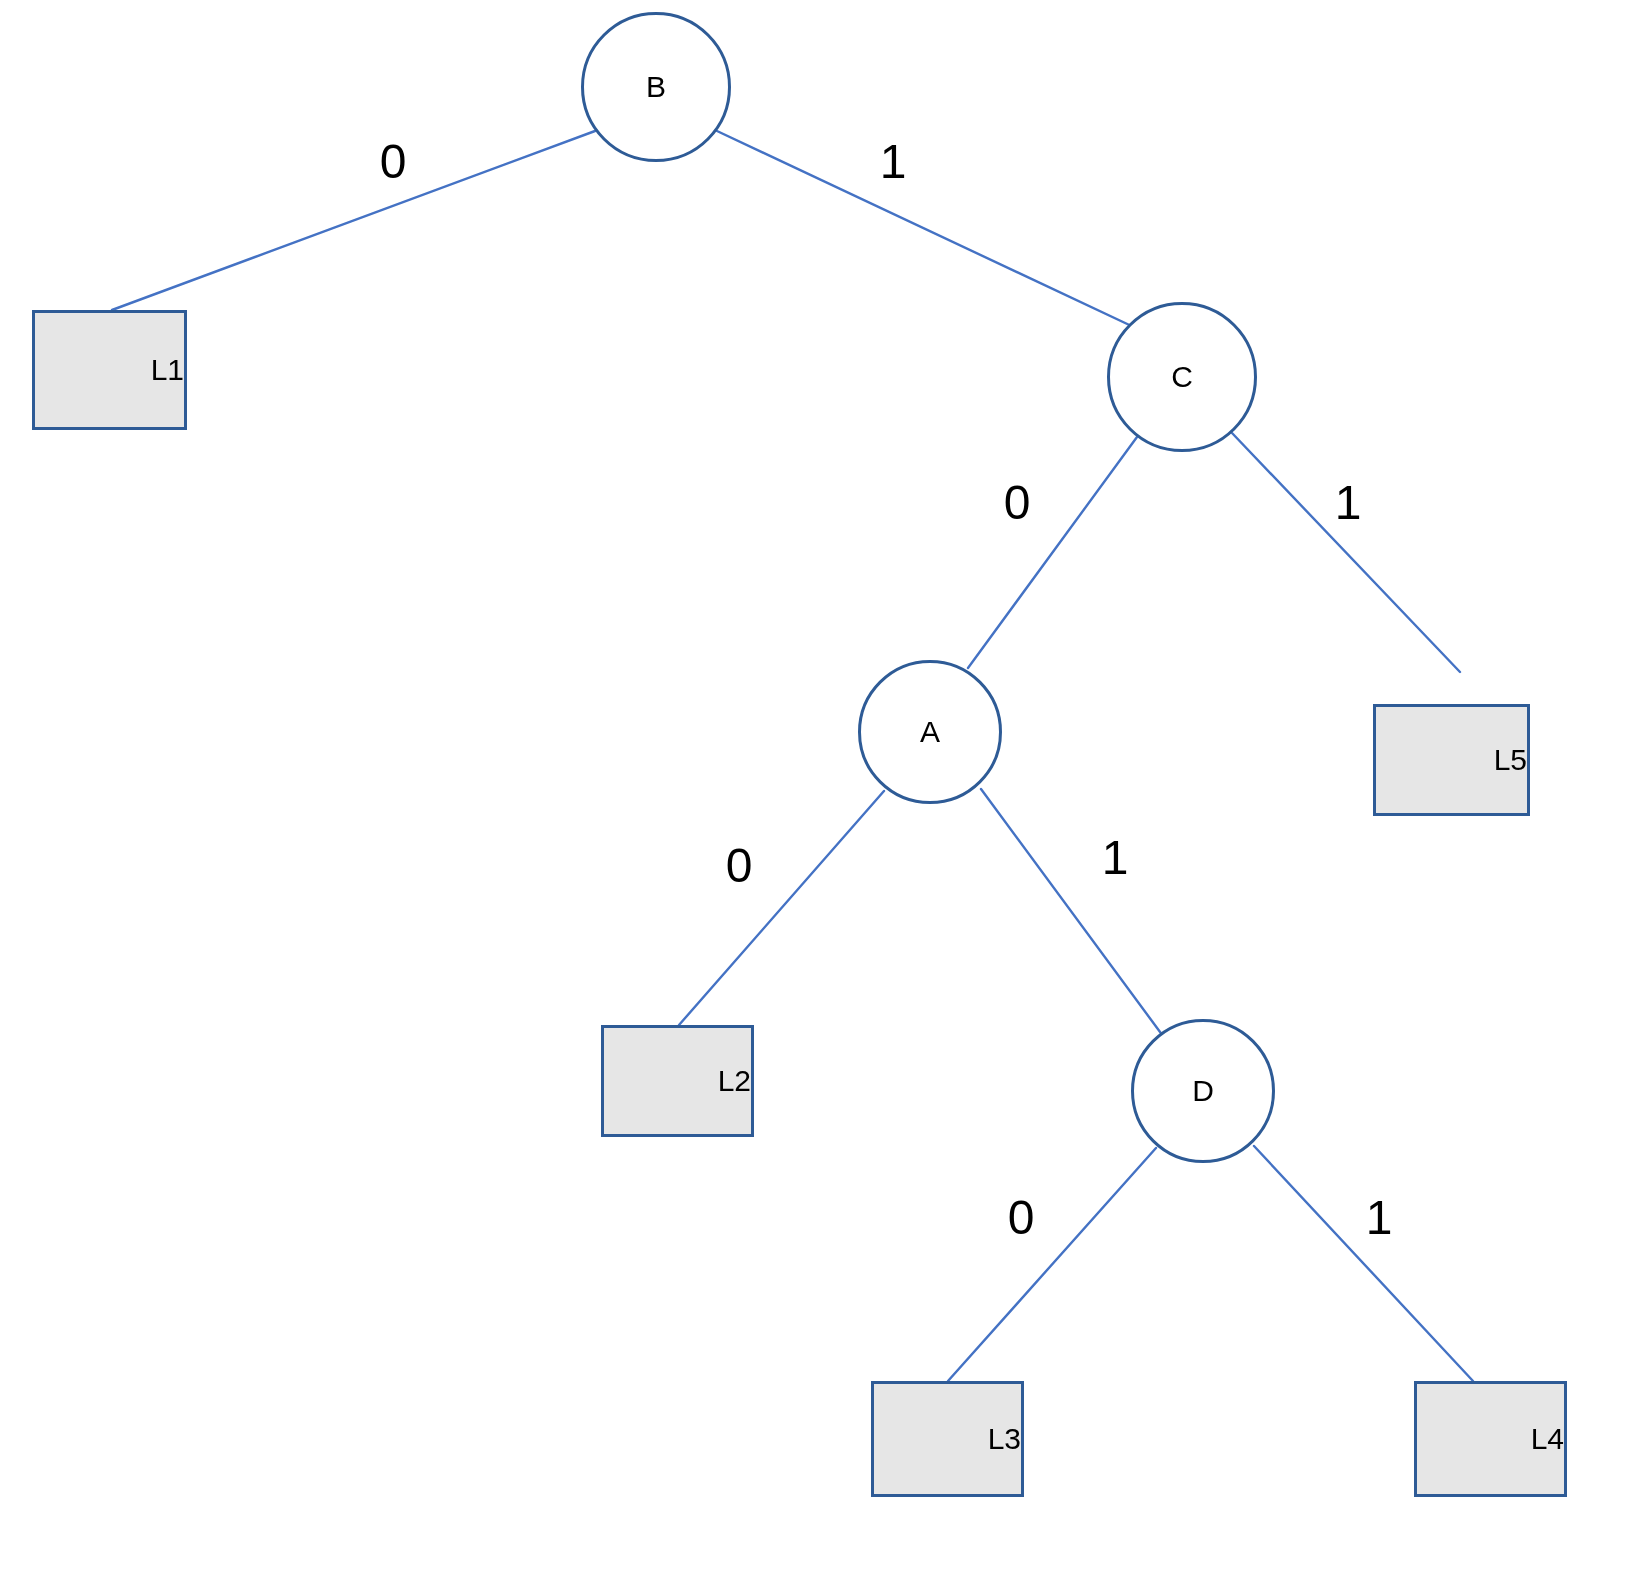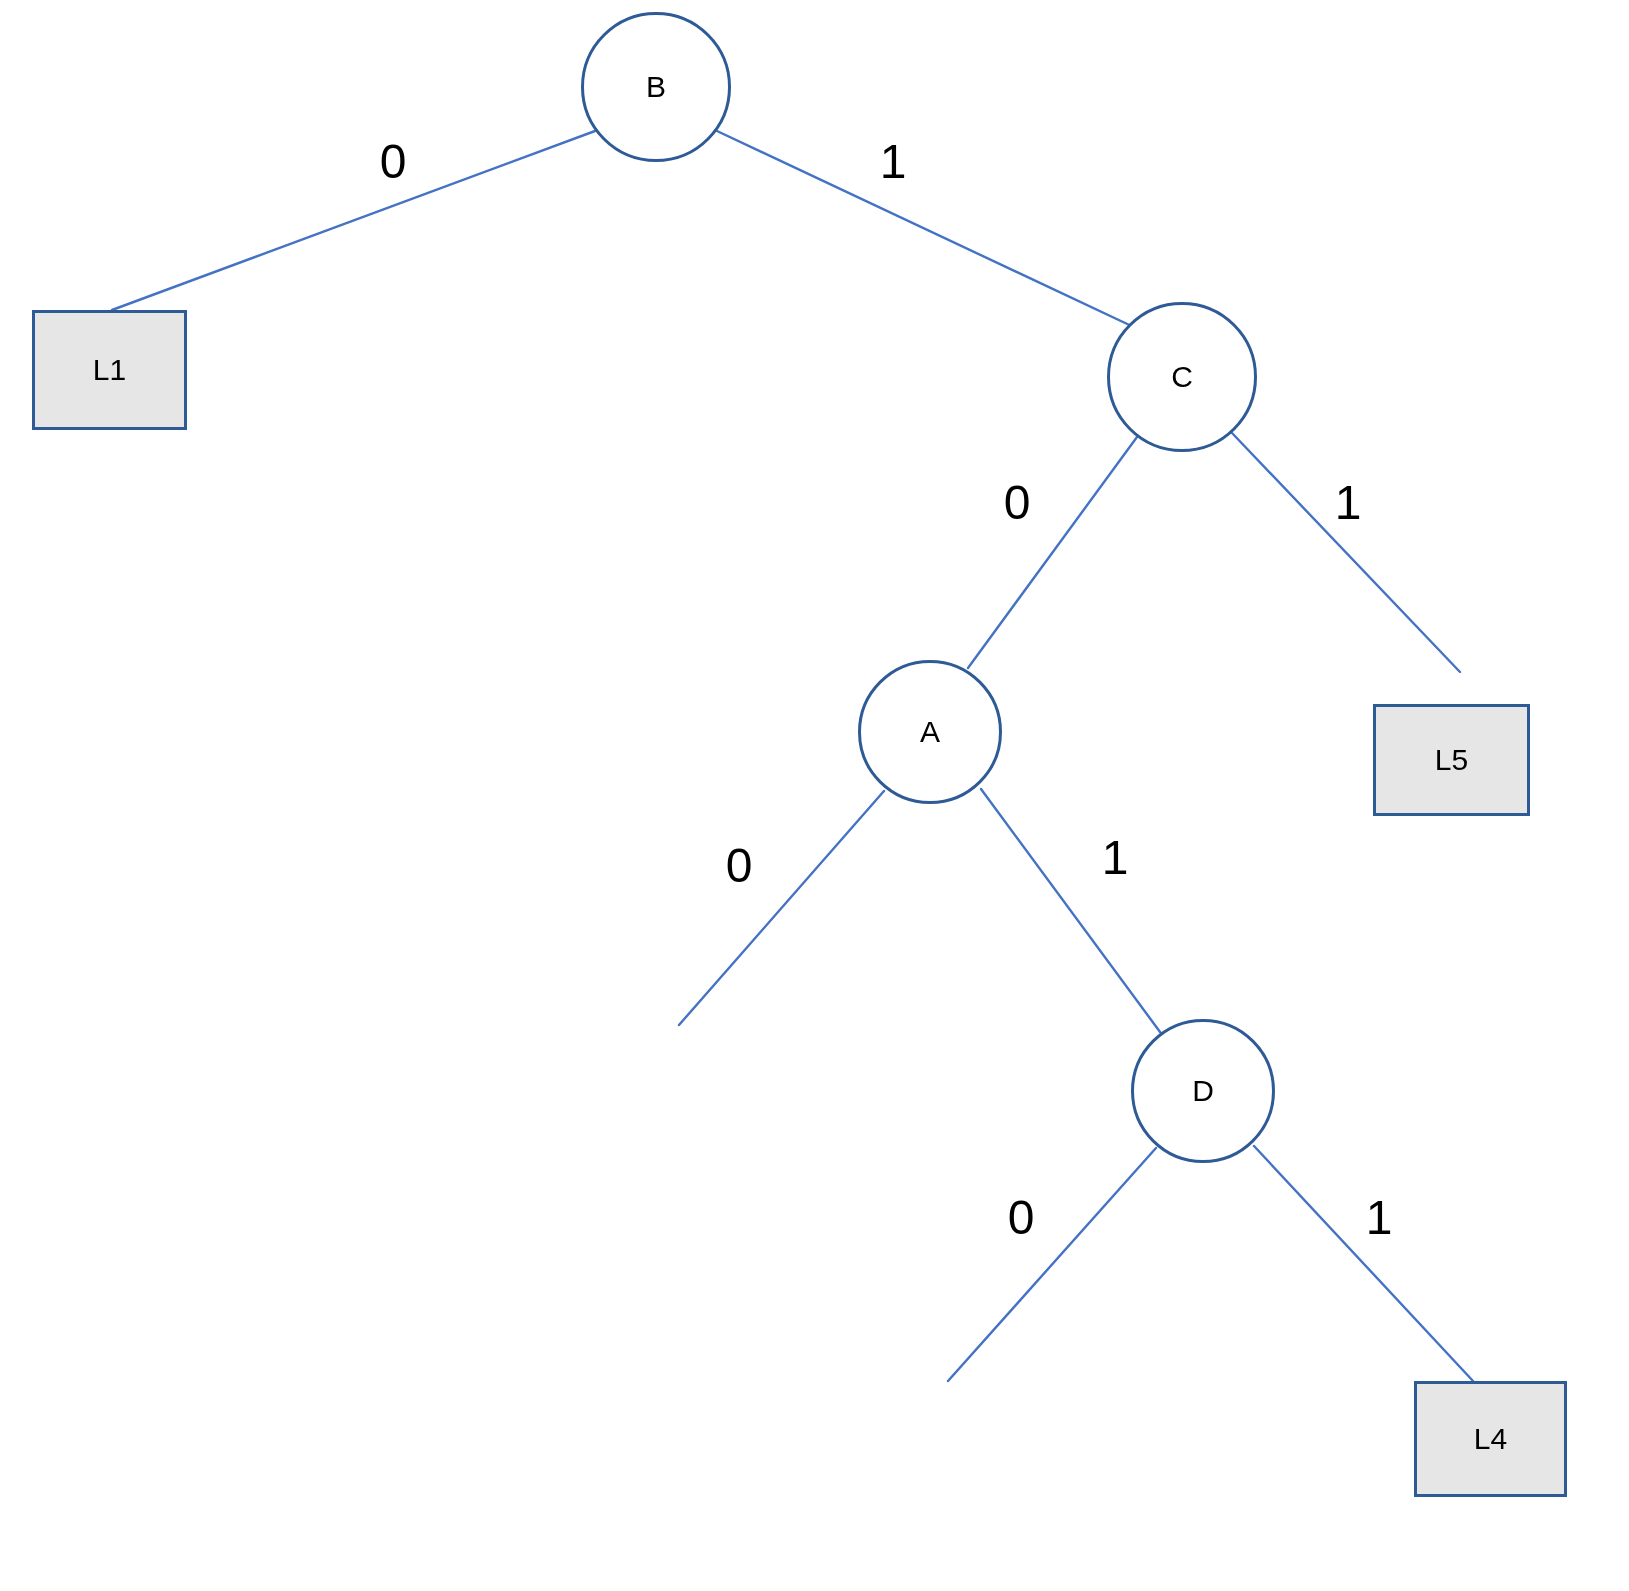--- a/index.html
+++ b/index.html
@@ -48,21 +48,21 @@
     line-height: 1;
     font-family: "Liberation Sans", sans-serif;
   }
   .leaf-node {
     position: absolute;
     box-sizing: border-box;
     border: 3px solid #2e5b96;
     background: #e6e6e6;
     display: flex;
     align-items: center;
-    justify-content: center;
+    justify-content: flex-end;
   }
   .leaf-node .node-label {
     font-size: 30px;
     color: #000000;
     line-height: 1;
     font-family: "Liberation Sans", sans-serif;
   }
   .edge-label {
     position: absolute;
     font-size: 48px;
@@ -101,20 +101,26 @@
       </div>
       <div class="decision-node" style="left: 1131px; top: 1019px; width: 144px; height: 144px; border-color: rgb(46, 91, 150); background: rgb(255, 255, 255);">
         <span class="node-label">D</span>
       </div>
       <div class="leaf-node" style="left: 32px; top: 310px; width: 155px; height: 120px; border-color: rgb(46, 91, 150); background: rgb(230, 230, 230);">
         <span class="node-label">L1</span>
       </div>
       <div class="leaf-node" style="left: 1373px; top: 704px; width: 157px; height: 112px; border-color: rgb(46, 91, 150); background: rgb(230, 230, 230);">
         <span class="node-label">L5</span>
       </div>
+      <div class="leaf-node" style="left: 601px; top: 1025px; width: 153px; height: 112px; border-color: rgb(46, 91, 150); background: rgb(230, 230, 230);">
+        <span class="node-label">L2</span>
+      </div>
+      <div class="leaf-node" style="left: 871px; top: 1381px; width: 153px; height: 116px; border-color: rgb(46, 91, 150); background: rgb(230, 230, 230);">
+        <span class="node-label">L3</span>
+      </div>
       <div class="leaf-node" style="left: 1414px; top: 1381px; width: 153px; height: 116px; border-color: rgb(46, 91, 150); background: rgb(230, 230, 230);">
         <span class="node-label">L4</span>
       </div>
     </div>
 
   <div class="node-layer" id="labels-layer">
       <div class="edge-label" style="left: 393px; top: 162px; color: rgb(0, 0, 0);">0</div>
       <div class="edge-label" style="left: 893px; top: 162px; color: rgb(0, 0, 0);">1</div>
       <div class="edge-label" style="left: 1017px; top: 503px; color: rgb(0, 0, 0);">0</div>
       <div class="edge-label" style="left: 1348px; top: 503px; color: rgb(0, 0, 0);">1</div>

